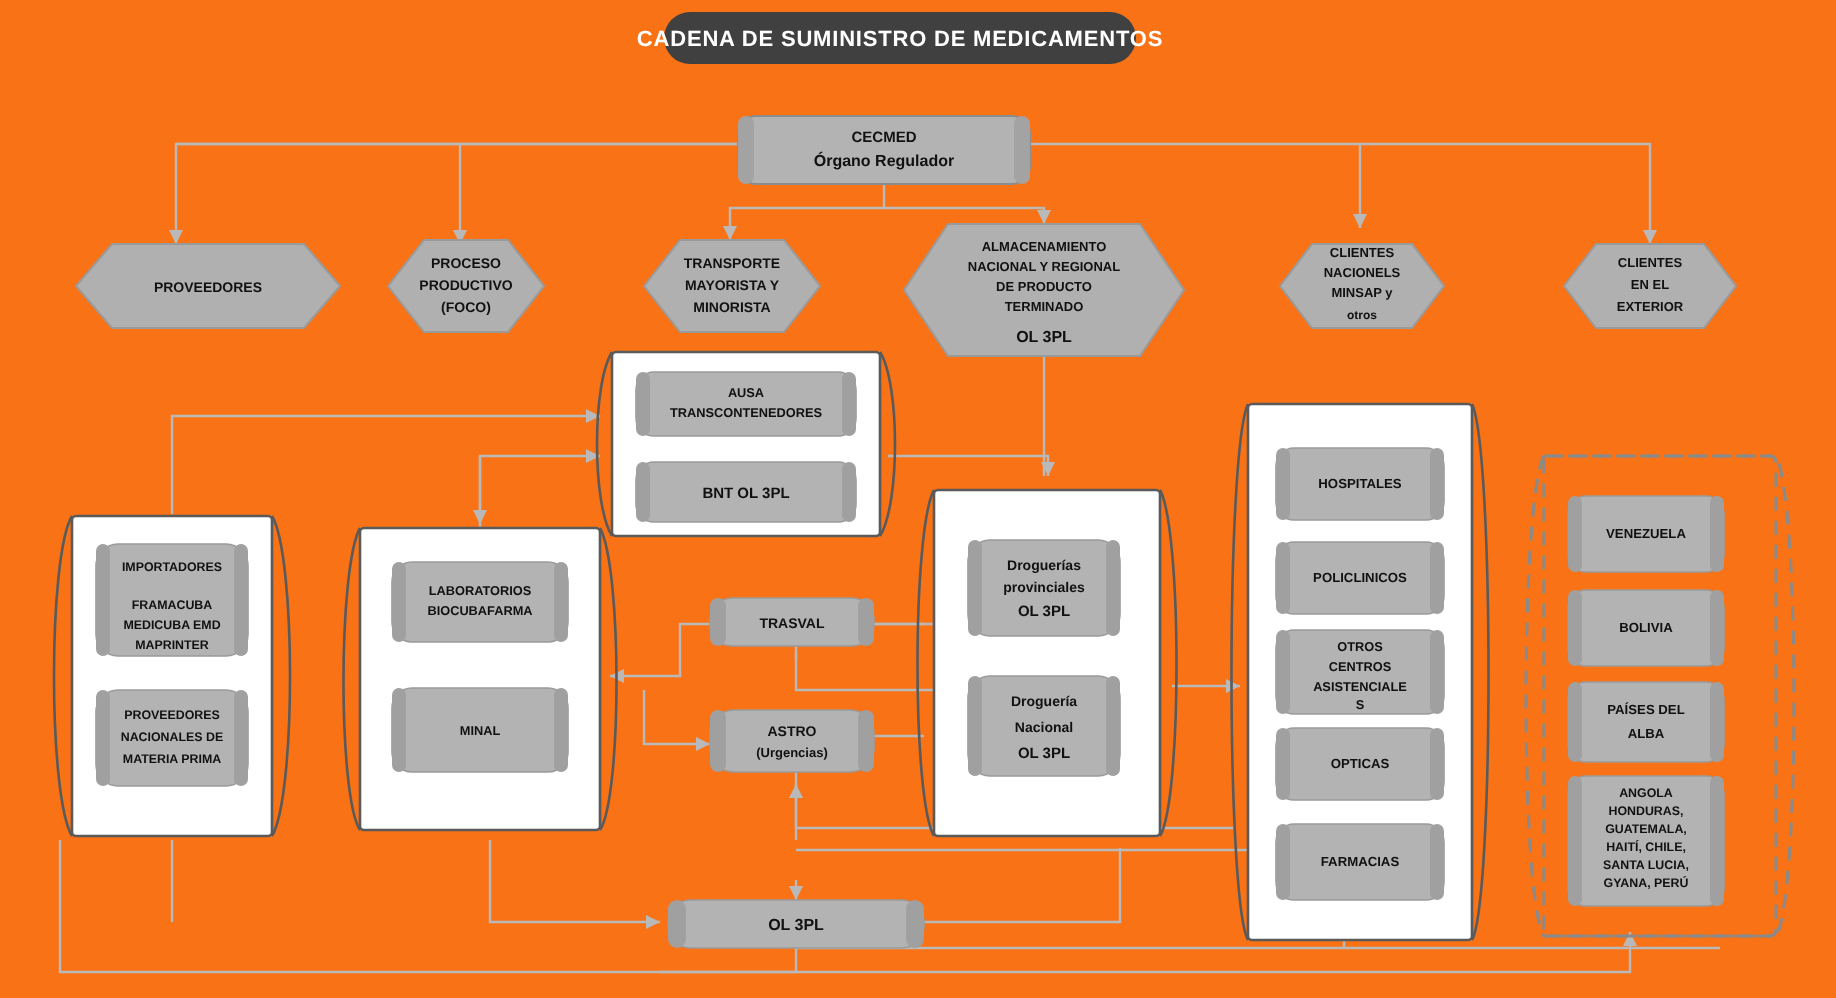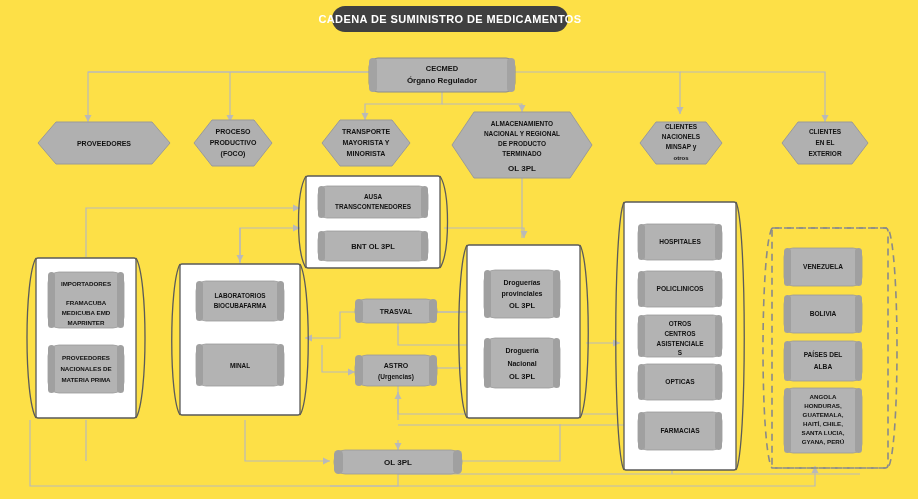--- a/index.html
+++ b/index.html
@@ -1,18 +1,18 @@
 <!DOCTYPE html>
 <html><head>
 <meta charset="utf-8">
 <style>
   html,body{margin:0;padding:0;background:#ffffff;}
   body{width:918px;height:499px;overflow:hidden;
        font-family:"Liberation Sans","DejaVu Sans",sans-serif;}
-  #stage{position:relative;width:918px;height:499px;background:#fde047;}
+  #stage{position:relative;width:918px;height:499px;background:#f97316;}
   svg#diagram{position:absolute;left:0;top:0;width:918px;height:499px;}
   .lbl{font-family:"Liberation Sans","DejaVu Sans",sans-serif;
        font-weight:bold;fill:#111;text-anchor:middle;dominant-baseline:middle;}
   .title-txt{font-size:11px;font-weight:bold;fill:#ffffff;text-anchor:middle;
        letter-spacing:.4px;}
   .cap-fill{fill:#b3b3b3;stroke:#8c8c8c;stroke-width:1;}
   .cap-inner{fill:#b3b3b3;stroke:#9a9a9a;stroke-width:.8;}
   .hex{fill:#b0b0b0;stroke:#9a9a9a;stroke-width:1;}
   .container-box{fill:#ffffff;stroke:#5a5a5a;stroke-width:1.3;}
   .container-arc{fill:none;stroke:#5a5a5a;stroke-width:1.3;}

